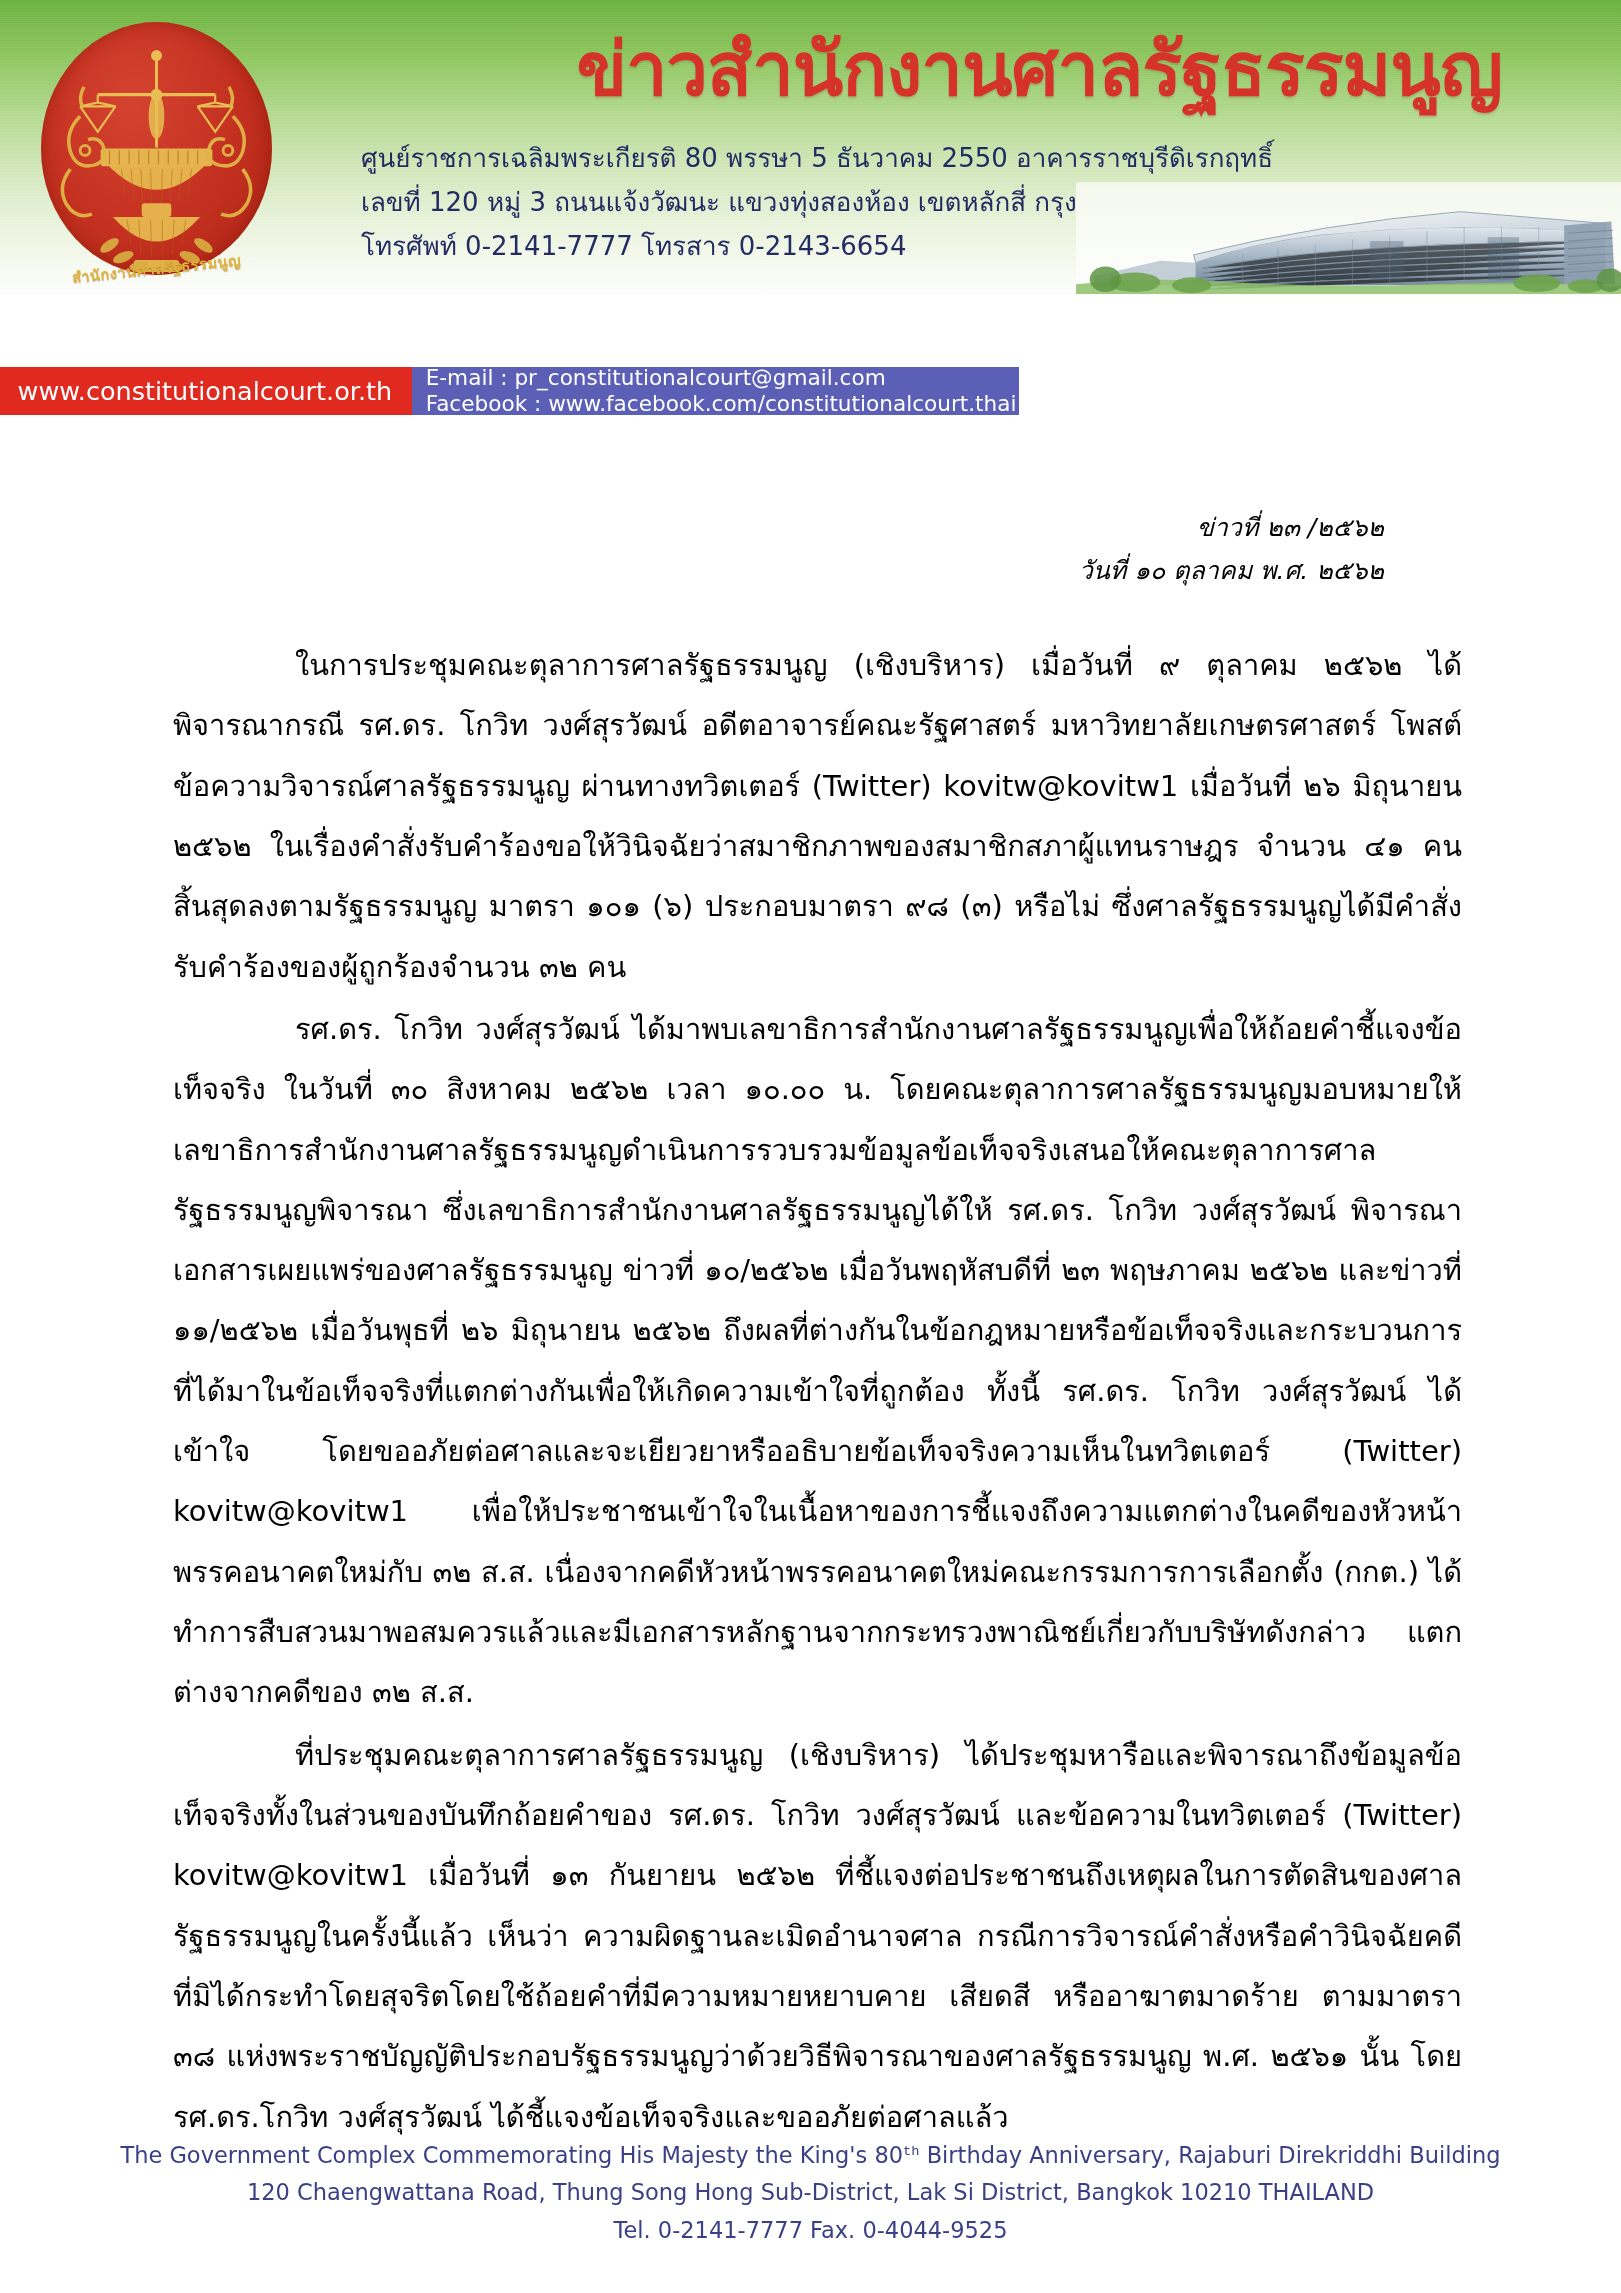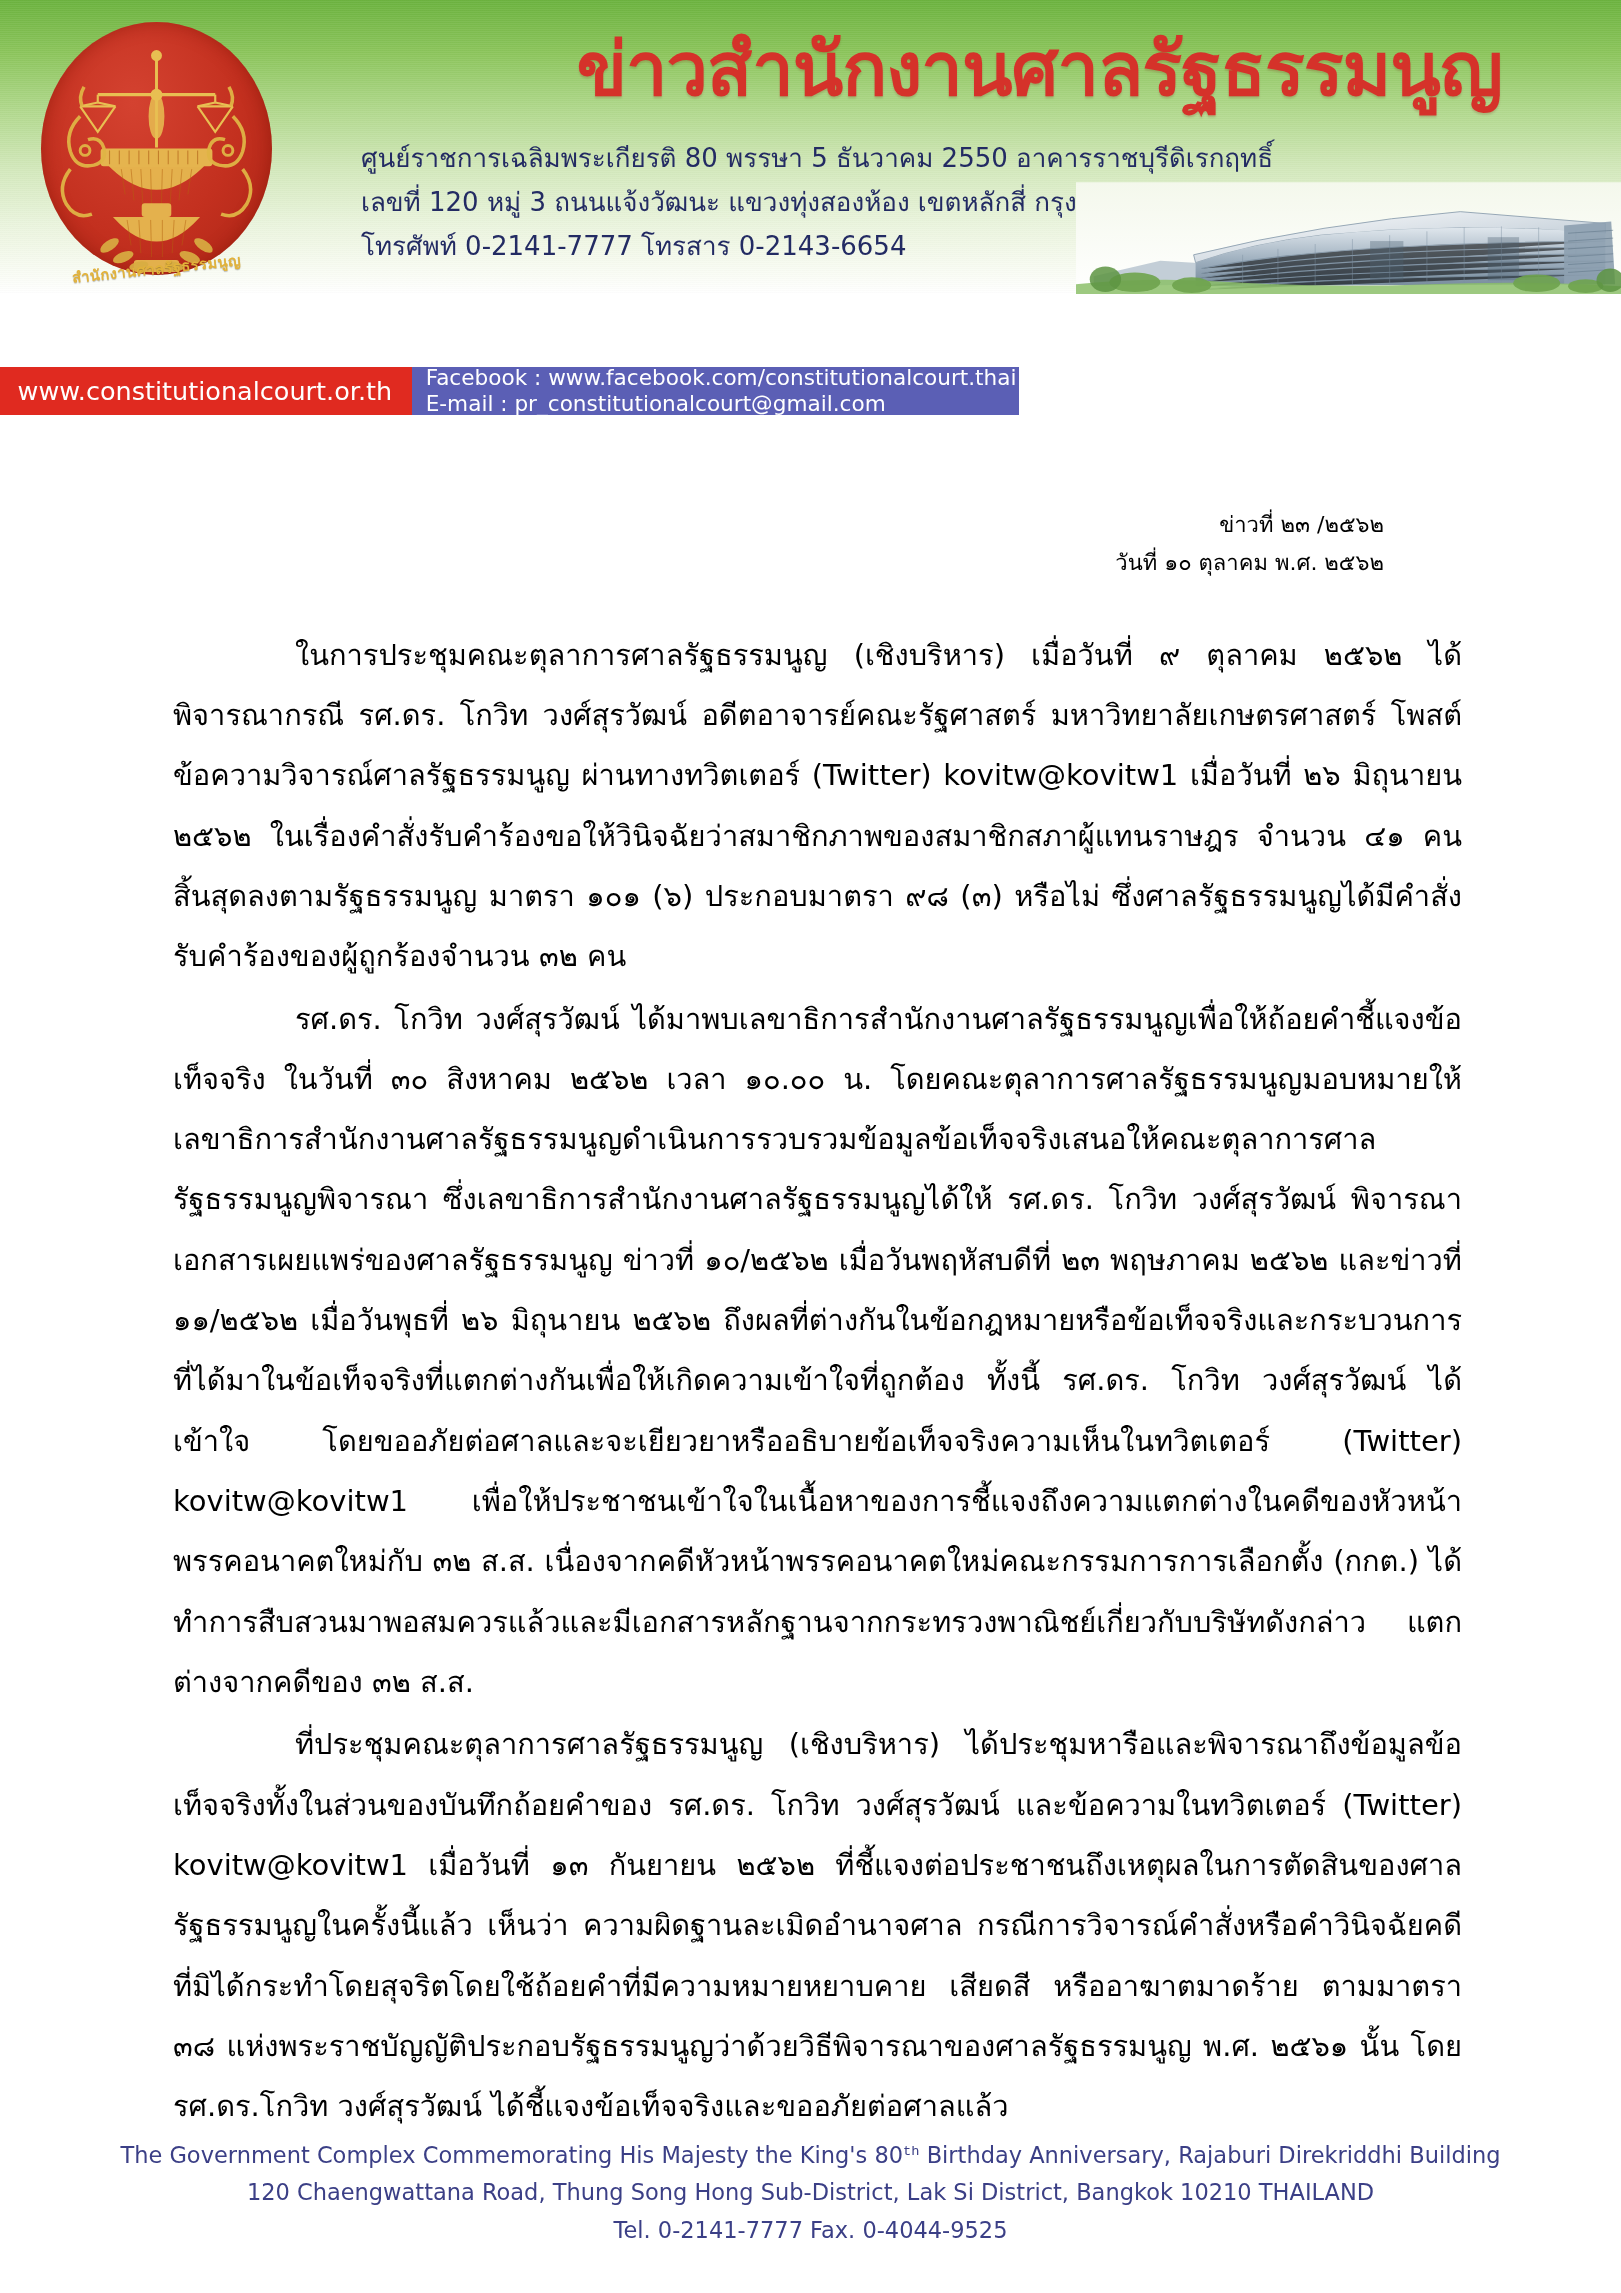--- a/index.html
+++ b/index.html
@@ -132,22 +132,23 @@
   .doc {
     position:absolute;
     left:0; top:420px;
     width:1621px;
   }
   .meta {
     margin-top:86px;
     padding-right:237px;
     text-align:right;
     color:#000;
-    font-size:22px;
+    font-size:25px;
     line-height:1.72;
+    font-style:italic;
   }
   .meta div { white-space:nowrap; }
 
   .body-text {
     margin-top:43px;
     padding:0 159px 0 173px;
     color:#000;
     font-size:29px;
     line-height:2.08;
     text-align:justify;
@@ -312,22 +313,22 @@
       </g>
     </svg>
   </div>
 </div>
 
 <div class="contactbar">
   <div class="cb-red">
     <span>www.constitutionalcourt.or.th</span>
   </div>
   <div class="cb-blue">
+    <span>E-mail :  pr_constitutionalcourt@gmail.com</span>
     <span>Facebook : www.facebook.com/constitutionalcourt.thai</span>
-    <span>E-mail :  pr_constitutionalcourt@gmail.com</span>
   </div>
 </div>
 
 <div class="doc">
 
   <div class="meta">
     <div>ข่าวที่  ๒๓ /๒๕๖๒</div>
     <div>วันที่  ๑๐ ตุลาคม พ.ศ. ๒๕๖๒</div>
   </div>
 

